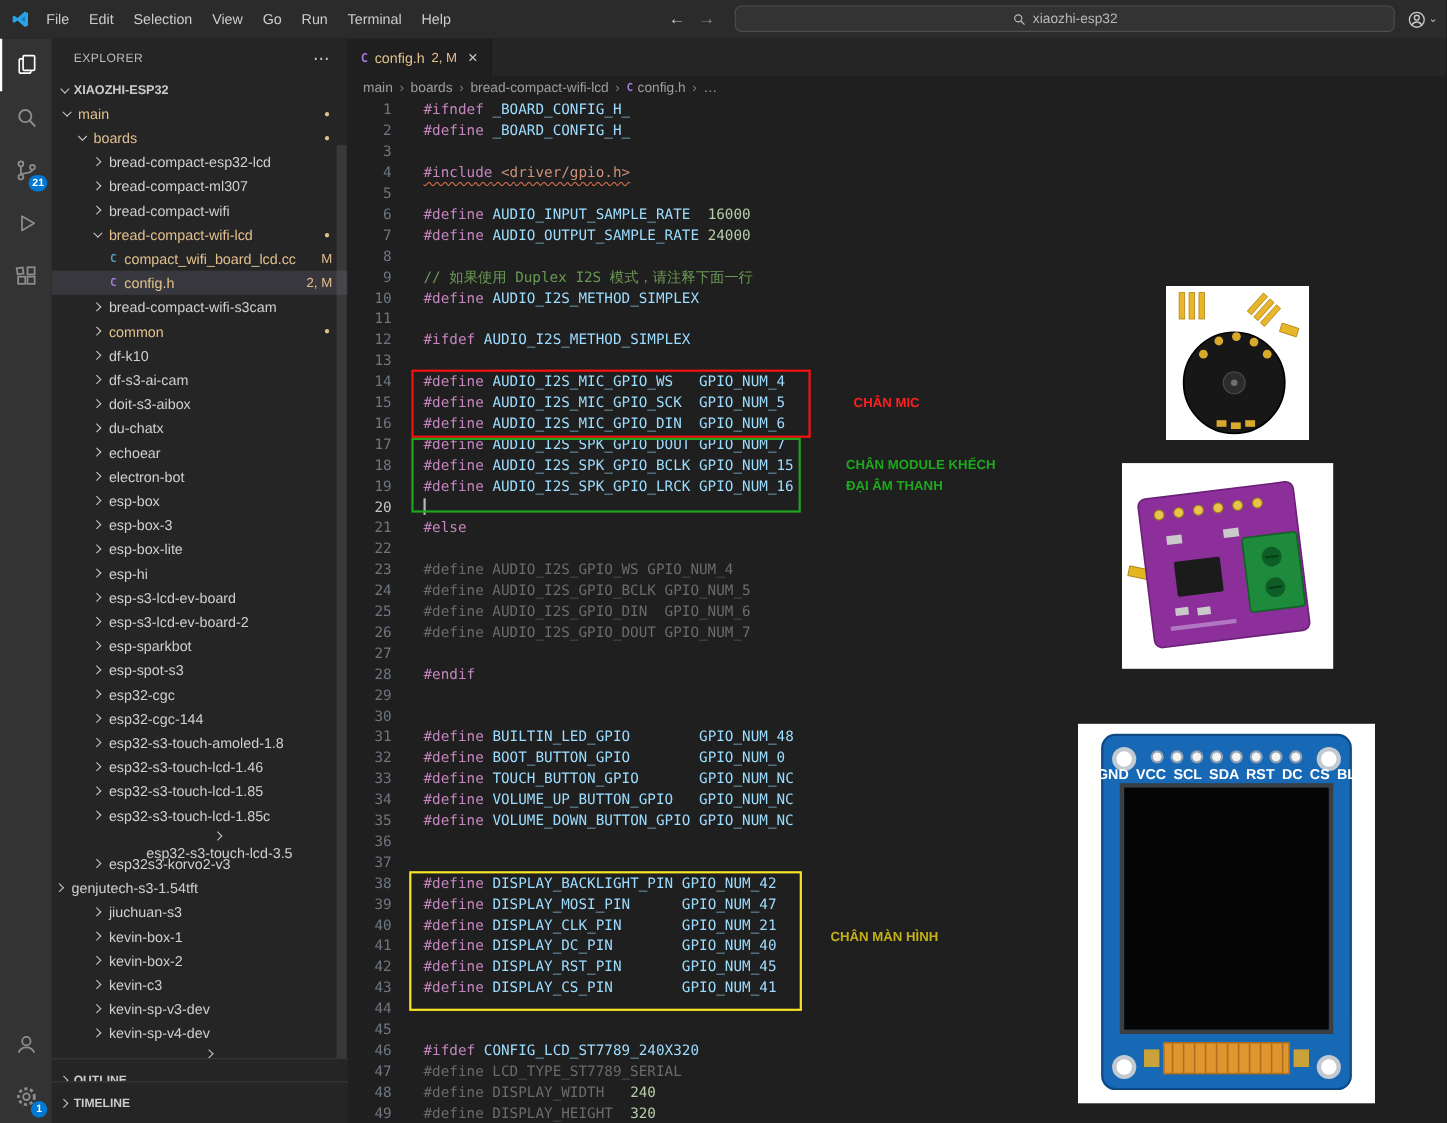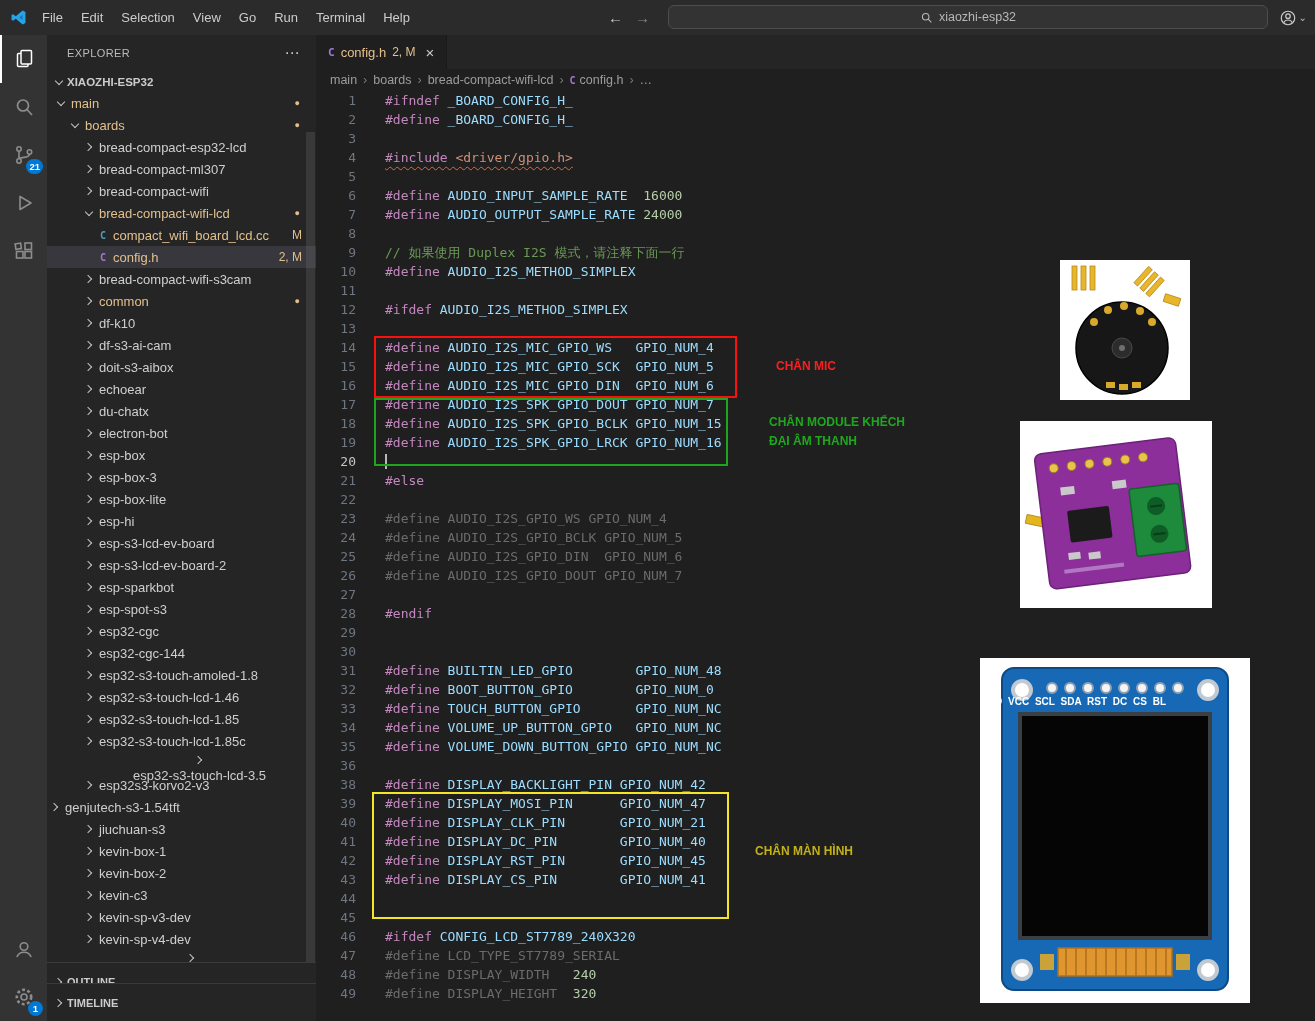--- a/index.html
+++ b/index.html
@@ -96,22 +96,22 @@
   .ann{position:absolute;font-size:12px;font-weight:700;z-index:6;line-height:19px;}
   .ann-mic{left:776px;top:357px;}
   .ann-amp{left:769px;top:413px;}
   .ann-display{left:755px;top:842px;}
 
   
   .imgbox{position:absolute;background:#ffffff;z-index:4;}
   .img-mic{left:1060px;top:260px;width:130px;height:140px;}
   .img-amp{left:1020px;top:421px;width:192px;height:187px;}
   .img-lcd{left:980px;top:658px;width:270px;height:345px;}
-  .lcd-pins{position:absolute;left:0;top:38px;width:100%;color:#ffffff;
-            font-size:10px;font-weight:700;letter-spacing:0;word-spacing:3px;z-index:5;
+  .lcd-pins{position:absolute;left:0;top:38px;width:100%;text-align:center;color:#ffffff;
+            font-size:13px;font-weight:700;letter-spacing:0;word-spacing:3px;z-index:5;
             font-family:"Liberation Sans",sans-serif;}
 </style>
 </head>
 <body>
 
 <div id="app">
 
   <div class="titlebar">
     <span class="vslogo">
       <svg width="17" height="17" viewBox="0 0 24 24">
@@ -294,26 +294,26 @@
           <span class="tlabel">df-s3-ai-cam</span>
           <span class="tspace"></span>
         </div>
         <div class="trow" style="padding-left: 34px;">
           <span class="chev right"></span>
           <span class="tlabel">doit-s3-aibox</span>
           <span class="tspace"></span>
         </div>
         <div class="trow" style="padding-left: 34px;">
           <span class="chev right"></span>
+          <span class="tlabel">du-chatx</span>
+          <span class="tspace"></span>
+        </div>
+        <div class="trow" style="padding-left: 34px;">
+          <span class="chev right"></span>
           <span class="tlabel">echoear</span>
-          <span class="tspace"></span>
-        </div>
-        <div class="trow" style="padding-left: 34px;">
-          <span class="chev right"></span>
-          <span class="tlabel">du-chatx</span>
           <span class="tspace"></span>
         </div>
         <div class="trow" style="padding-left: 34px;">
           <span class="chev right"></span>
           <span class="tlabel">electron-bot</span>
           <span class="tspace"></span>
         </div>
         <div class="trow" style="padding-left: 34px;">
           <span class="chev right"></span>
           <span class="tlabel">esp-box</span>
@@ -603,20 +603,24 @@
         <div class="cl">
           <span class="ln">34</span>
           <span class="lc"><span class="tk-pp">#define</span><span class="tk-id"> VOLUME_UP_BUTTON_GPIO</span><span class="tk-pl">   </span><span class="tk-id">GPIO_NUM_NC</span></span>
         </div>
         <div class="cl">
           <span class="ln">35</span>
           <span class="lc"><span class="tk-pp">#define</span><span class="tk-id"> VOLUME_DOWN_BUTTON_GPIO</span><span class="tk-pl"> </span><span class="tk-id">GPIO_NUM_NC</span></span>
         </div>
         <div class="cl">
           <span class="ln">36</span>
+          <span class="lc"></span>
+        </div>
+        <div class="cl">
+          <span class="ln">37</span>
           <span class="lc"></span>
         </div>
         <div class="cl">
           <span class="ln">38</span>
           <span class="lc"><span class="tk-pp">#define</span><span class="tk-id"> DISPLAY_BACKLIGHT_PIN</span><span class="tk-pl"> </span><span class="tk-id">GPIO_NUM_42</span></span>
         </div>
         <div class="cl">
           <span class="ln">39</span>
           <span class="lc"><span class="tk-pp">#define</span><span class="tk-id"> DISPLAY_MOSI_PIN</span><span class="tk-pl">      </span><span class="tk-id">GPIO_NUM_47</span></span>
         </div>

